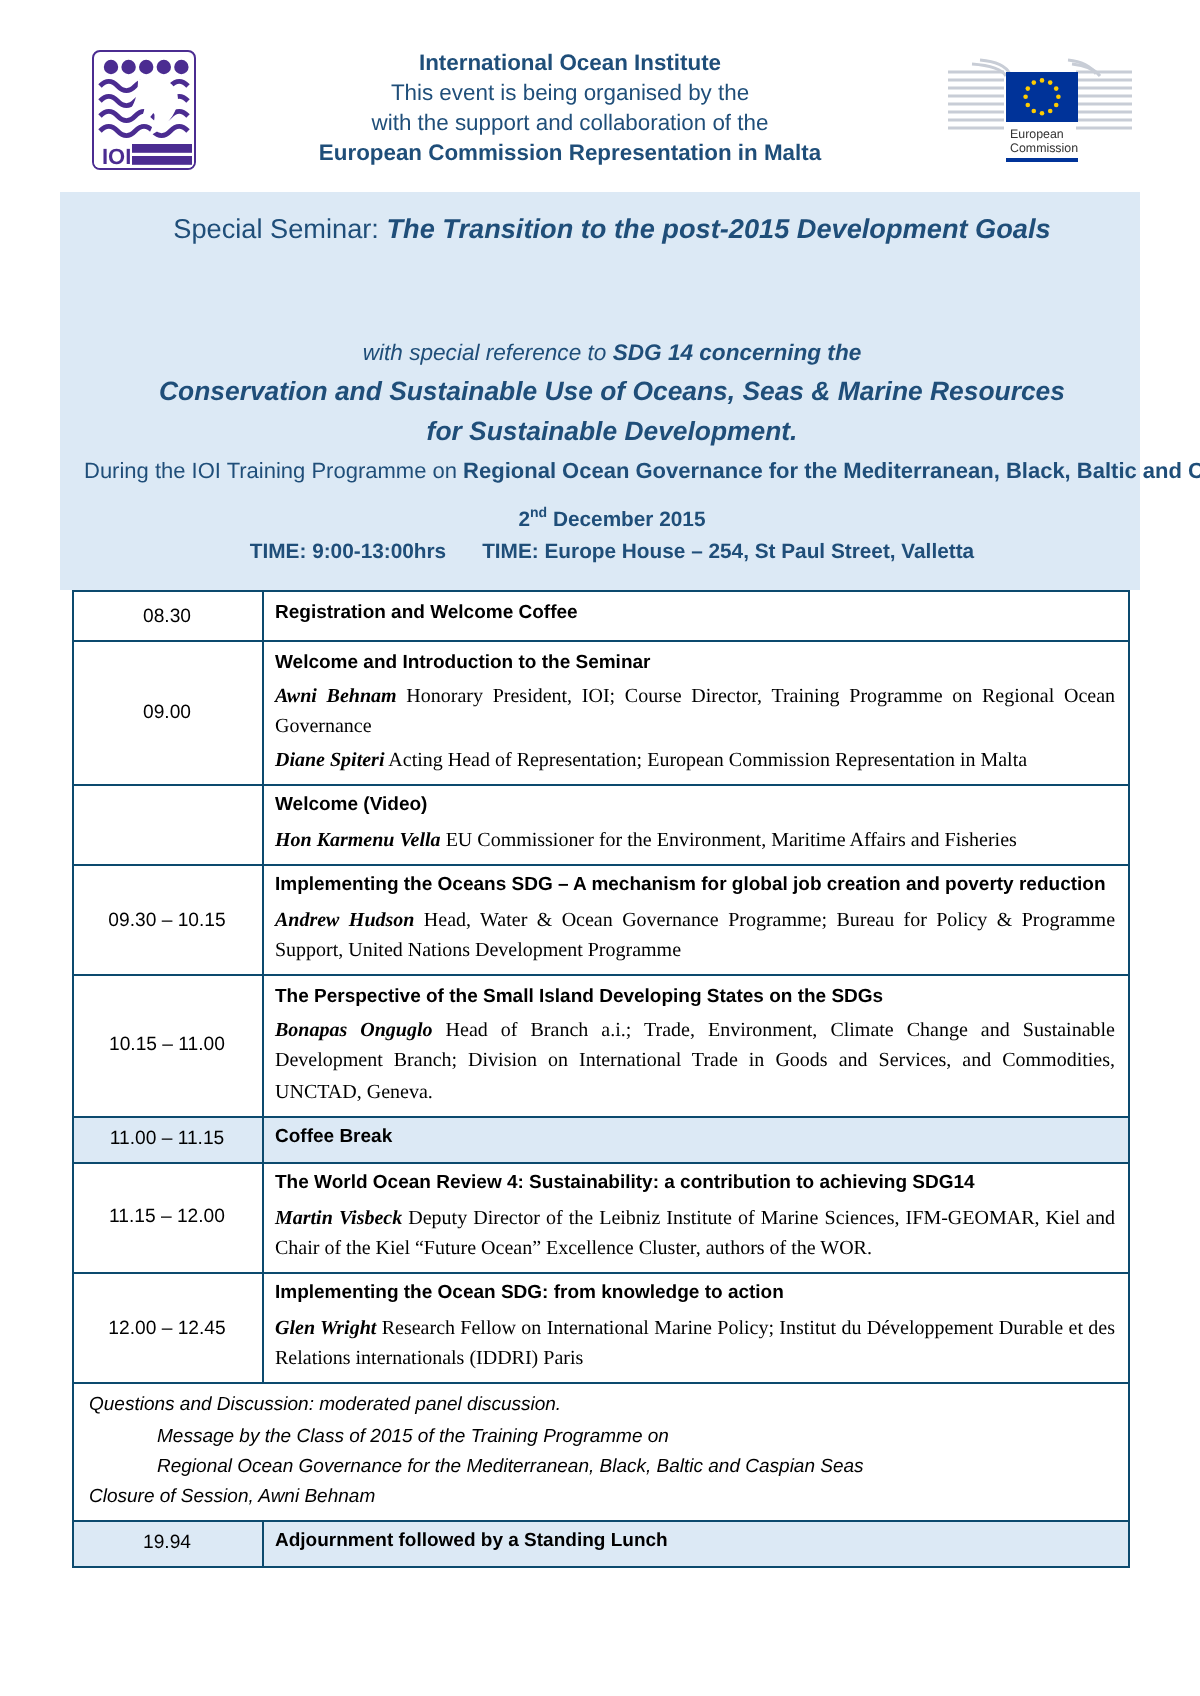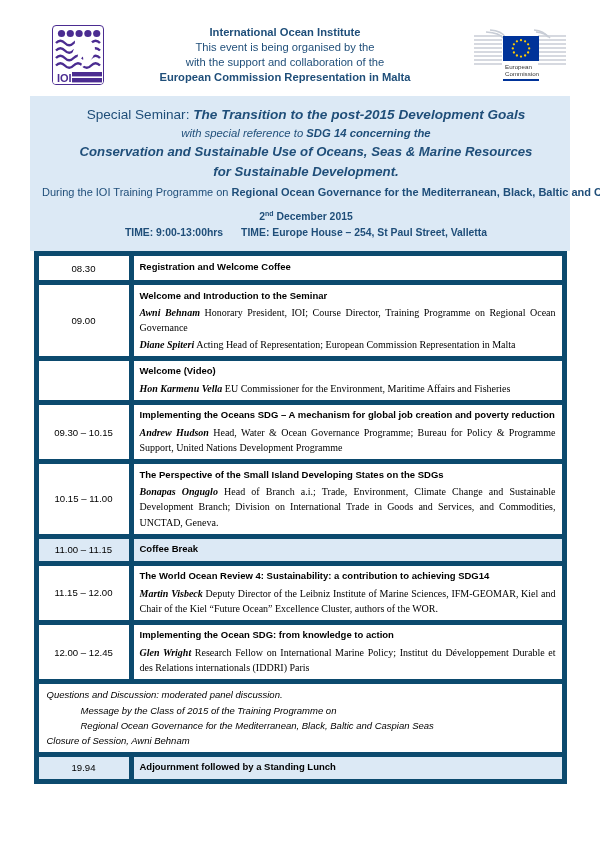--- a/index.html
+++ b/index.html
@@ -28,21 +28,21 @@
     display: flex;
     align-items: center;
     padding: 22px 30px 8px 40px;
     box-sizing: border-box;
     height: 96px;
   }
   .header-logo-left {
     width: 64px;
     flex: 0 0 64px;
     display: flex;
-    justify-content: flex-end;
+    justify-content: center;
     align-items: center;
   }
   .header-center {
     flex: 1 1 auto;
     text-align: center;
     color: #1f4e79;
     line-height: 1.32;
   }
   .header-center .ln {
     font-size: 11.2px;
@@ -95,20 +95,21 @@
   }
   .title-main .ital-bold {
     font-style: italic;
     font-weight: bold;
   }
   .title-sub1 {
     font-size: 11.3px;
     font-style: italic;
     line-height: 1.5;
     color: #1f4e79;
+    margin-top: 44px;
   }
   .title-sub1 b {
     font-weight: bold;
   }
   .title-line3, .title-line4 {
     font-size: 13.2px;
     font-weight: bold;
     font-style: italic;
     line-height: 1.48;
     color: #1f4e79;
@@ -153,21 +154,21 @@
   
   .prog-table {
     margin: 0 auto;
     width: 528px;
     border-collapse: collapse;
     table-layout: fixed;
     font-size: 9.4px;
     color: #000000;
   }
   .prog-table td {
-    border: 5px solid #0c4a6e;
+    border: 1px solid #0c4a6e;
     padding: 0;
     vertical-align: middle;
   }
   .col-time { width: 95px; }
   .col-desc { width: 433px; }
 
   td.time-cell {
     text-align: center;
     font-size: 9.6px;
     padding: 3px 2px;

